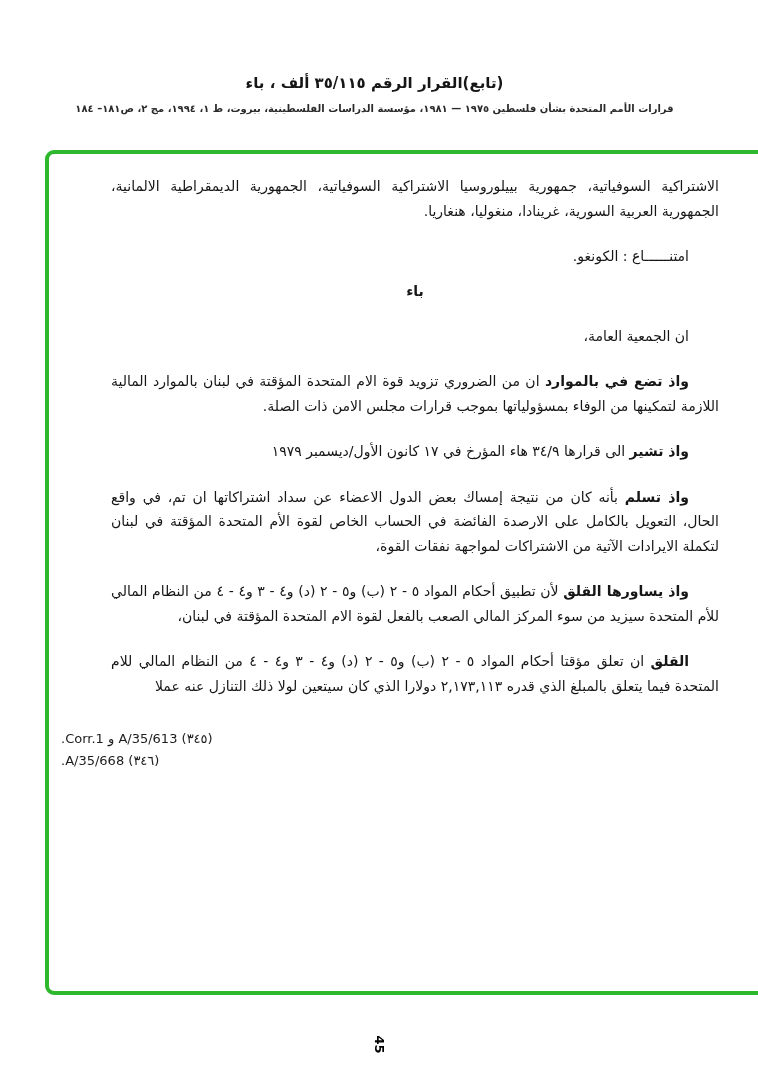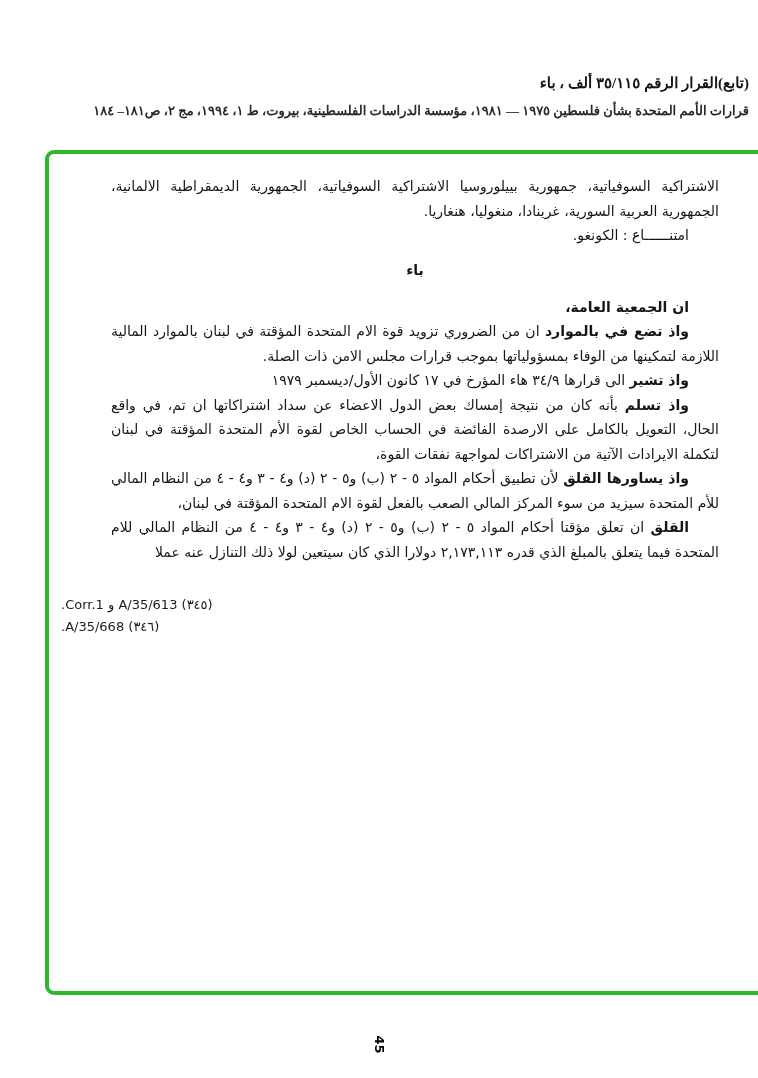--- a/index.html
+++ b/index.html
@@ -14,31 +14,31 @@
     font-family: "DejaVu Sans", sans-serif;
     color: #161616;
     overflow: hidden;
   }
   
   .page-header {
     position: absolute;
     top: 74px;
     left: 0;
     right: 9px;
+    text-align: center;
     direction: rtl;
-    font-family: Liberation Serif, serif;
   }
   .header-title {
     font-weight: bold;
     font-size: 15px;
     letter-spacing: 0.5px;
   }
   .header-citation {
     margin-top: 11px;
-    font-size: 13px;
+    font-size: 10px;
     font-weight: bold;
     color: #2a2a2a;
     letter-spacing: 0.2px;
   }
   
   .doc-box {
     position: absolute;
     left: 45px;
     top: 150px;
     width: 740px;
@@ -50,23 +50,23 @@
     direction: rtl;
     background: #ffffff;
   }
   .para {
     margin: 0;
     font-size: 14px;
     line-height: 24.5px;
     text-align: justify;
     text-align-last: right;
   }
-  .para.indent { text-indent: 30px; }
+  .para.indent { text-indent: 30px; margin-top: 21px; }
   .para .lead { font-weight: bold; }
-  .para.bold { font-weight: bold; }
+  .para.bold { font-weight: normal; }
   .section-letter {
     text-align: center;
     font-weight: bold;
     font-size: 14px;
     margin: 10px 0 13px 0;
     line-height: 24px;
   }
   .footnotes {
     margin-top: 30px;
     margin-left: -50px; 

